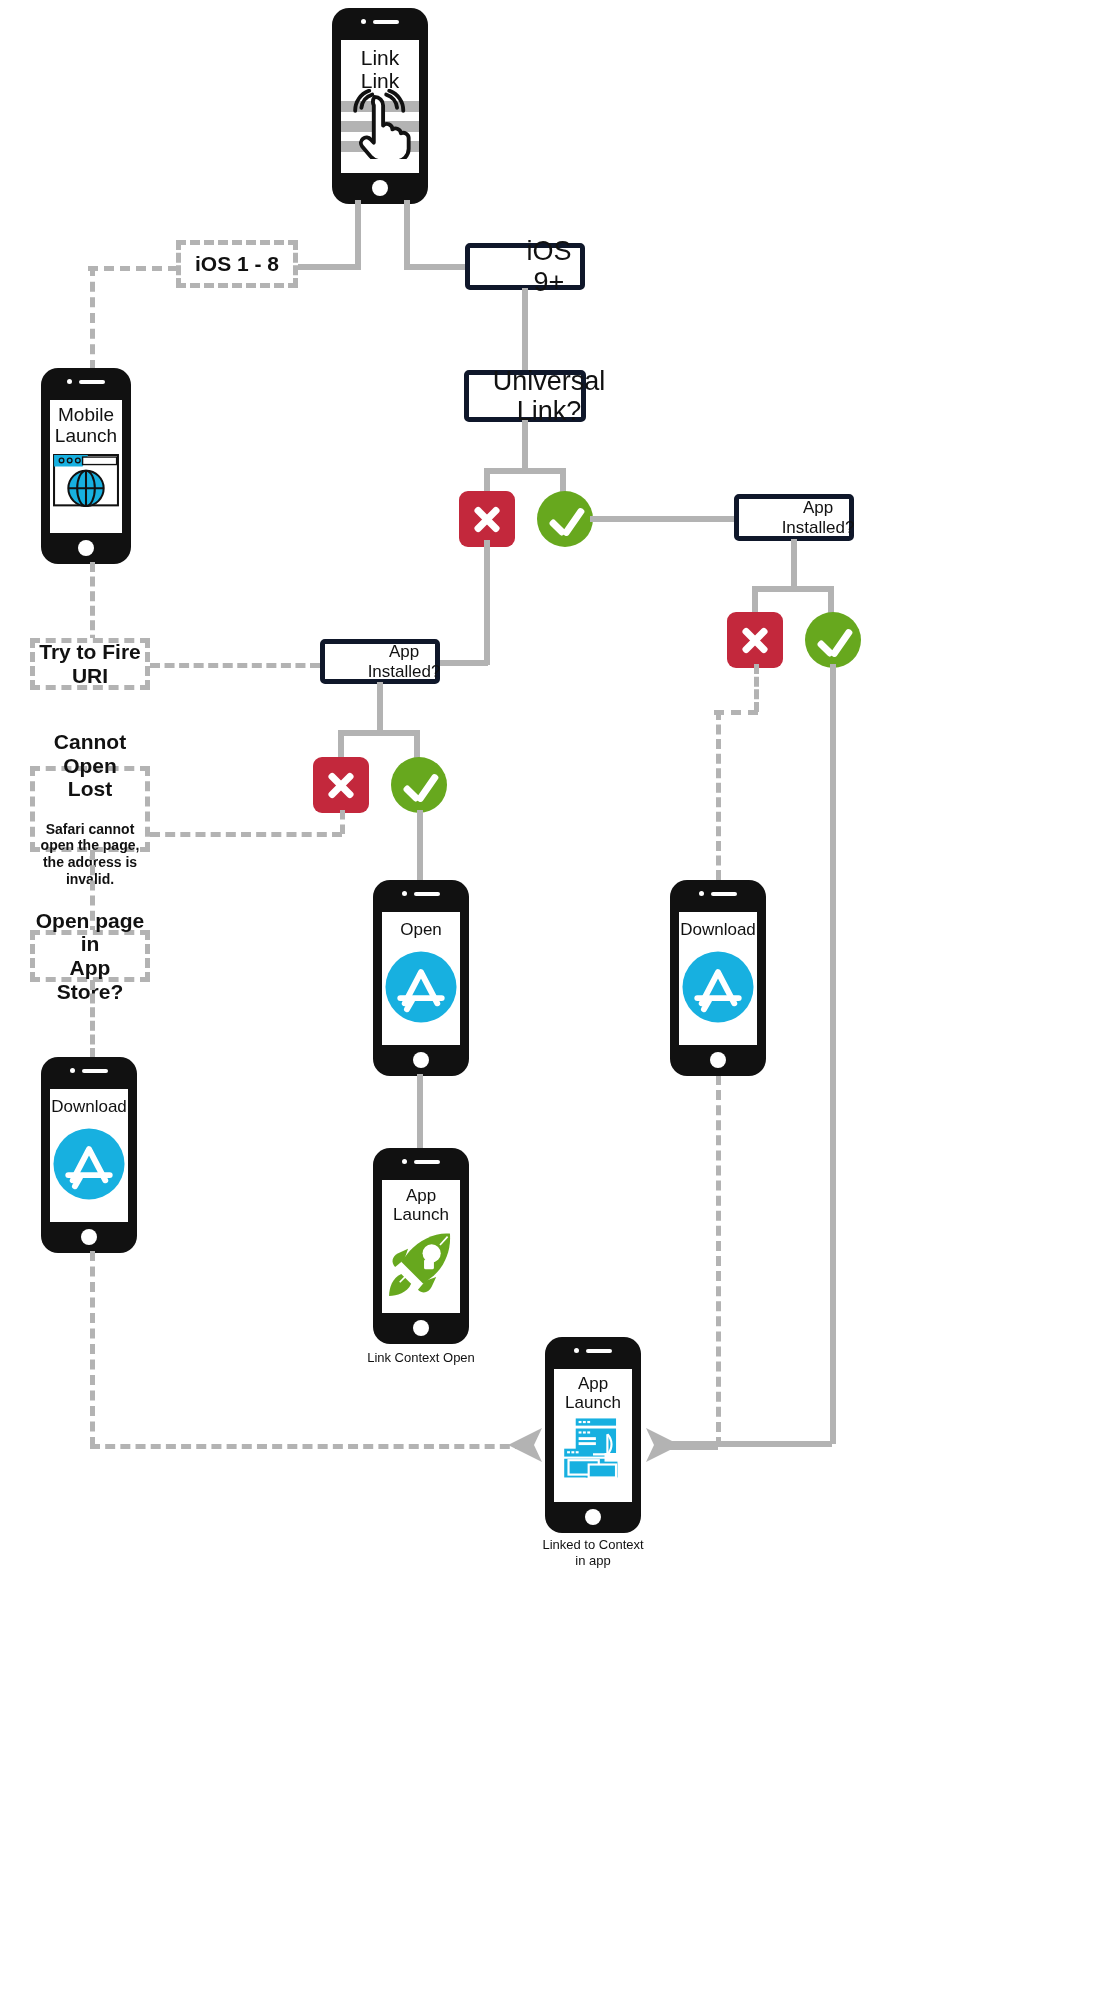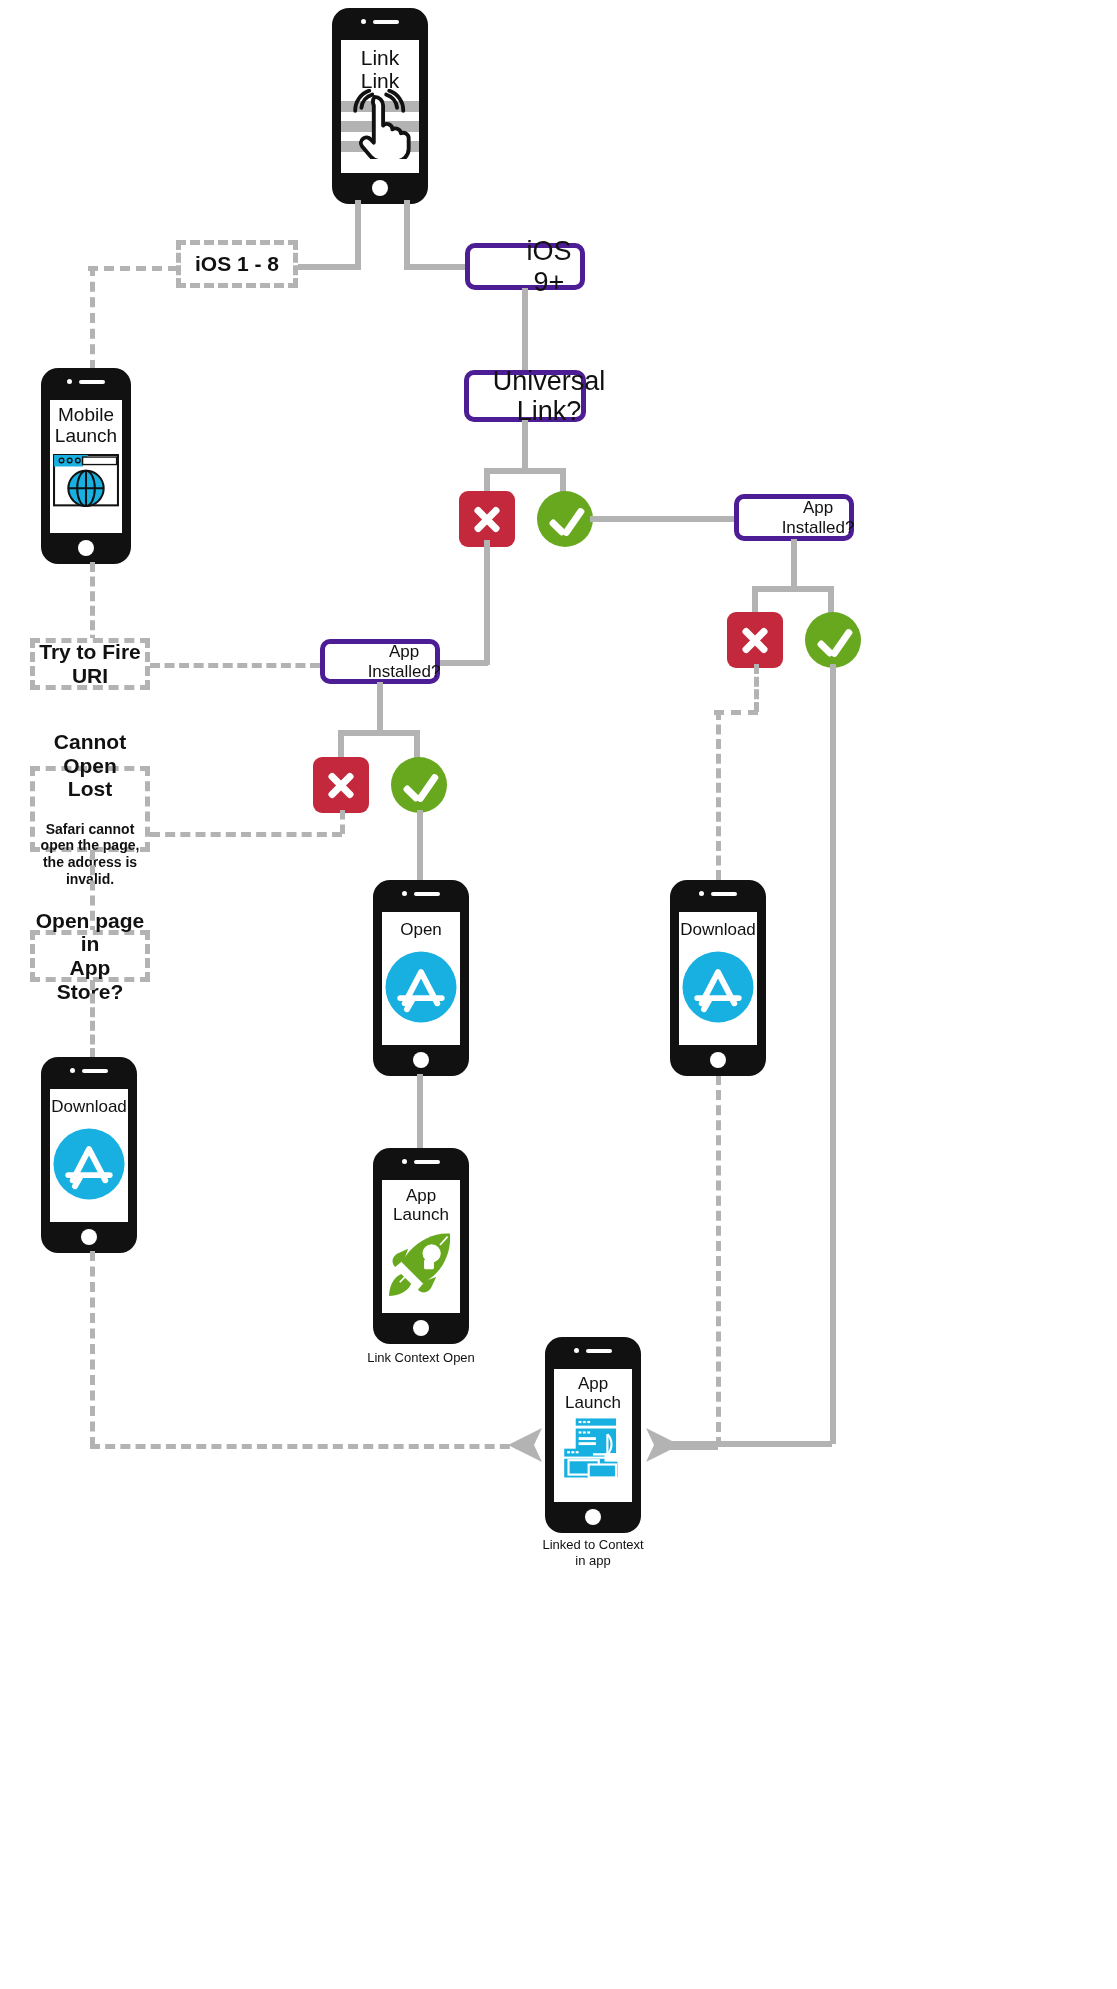--- a/index.html
+++ b/index.html
@@ -10,21 +10,21 @@
   .ln{position:absolute;background:#b3b3b3;}
   .ln.h{height:6px;}
   .ln.v{width:6px;}
   .dl{position:absolute;}
   .dl.h{height:0;border-top:5px dashed #b3b3b3;}
   .dl.v{width:0;border-left:5px dashed #b3b3b3;}
 
   
   .box{position:absolute;box-sizing:border-box;display:flex;align-items:center;justify-content:center;
        text-align:center;background:#fff;color:#111;line-height:1.12;}
-  .box.solid{border:5px solid #4c1d95;border-radius:10px;font-size:27px;padding-left:48px;}
+  .box.solid{border:5px solid #0f172a;border-radius:5px;font-size:27px;padding-left:48px;}
   .box.dash{border:5px dashed #b3b3b3;font-size:21px;flex-direction:column;font-weight:bold;}
   .box.dash .sub{font-size:14px;margin-top:20px;line-height:1.2;}
 
   
   .xmark{position:absolute;width:56px;height:56px;border-radius:9px;background:#c3283c;}
   .xmark:before,.xmark:after{content:"";position:absolute;left:50%;top:50%;width:32px;height:7px;
        background:#fff;border-radius:3px;margin-left:-16px;margin-top:-3.5px;}
   .xmark:before{transform:rotate(45deg);}
   .xmark:after{transform:rotate(-45deg);}
   .check{position:absolute;width:56px;height:56px;border-radius:50%;background:#67a81e;}

